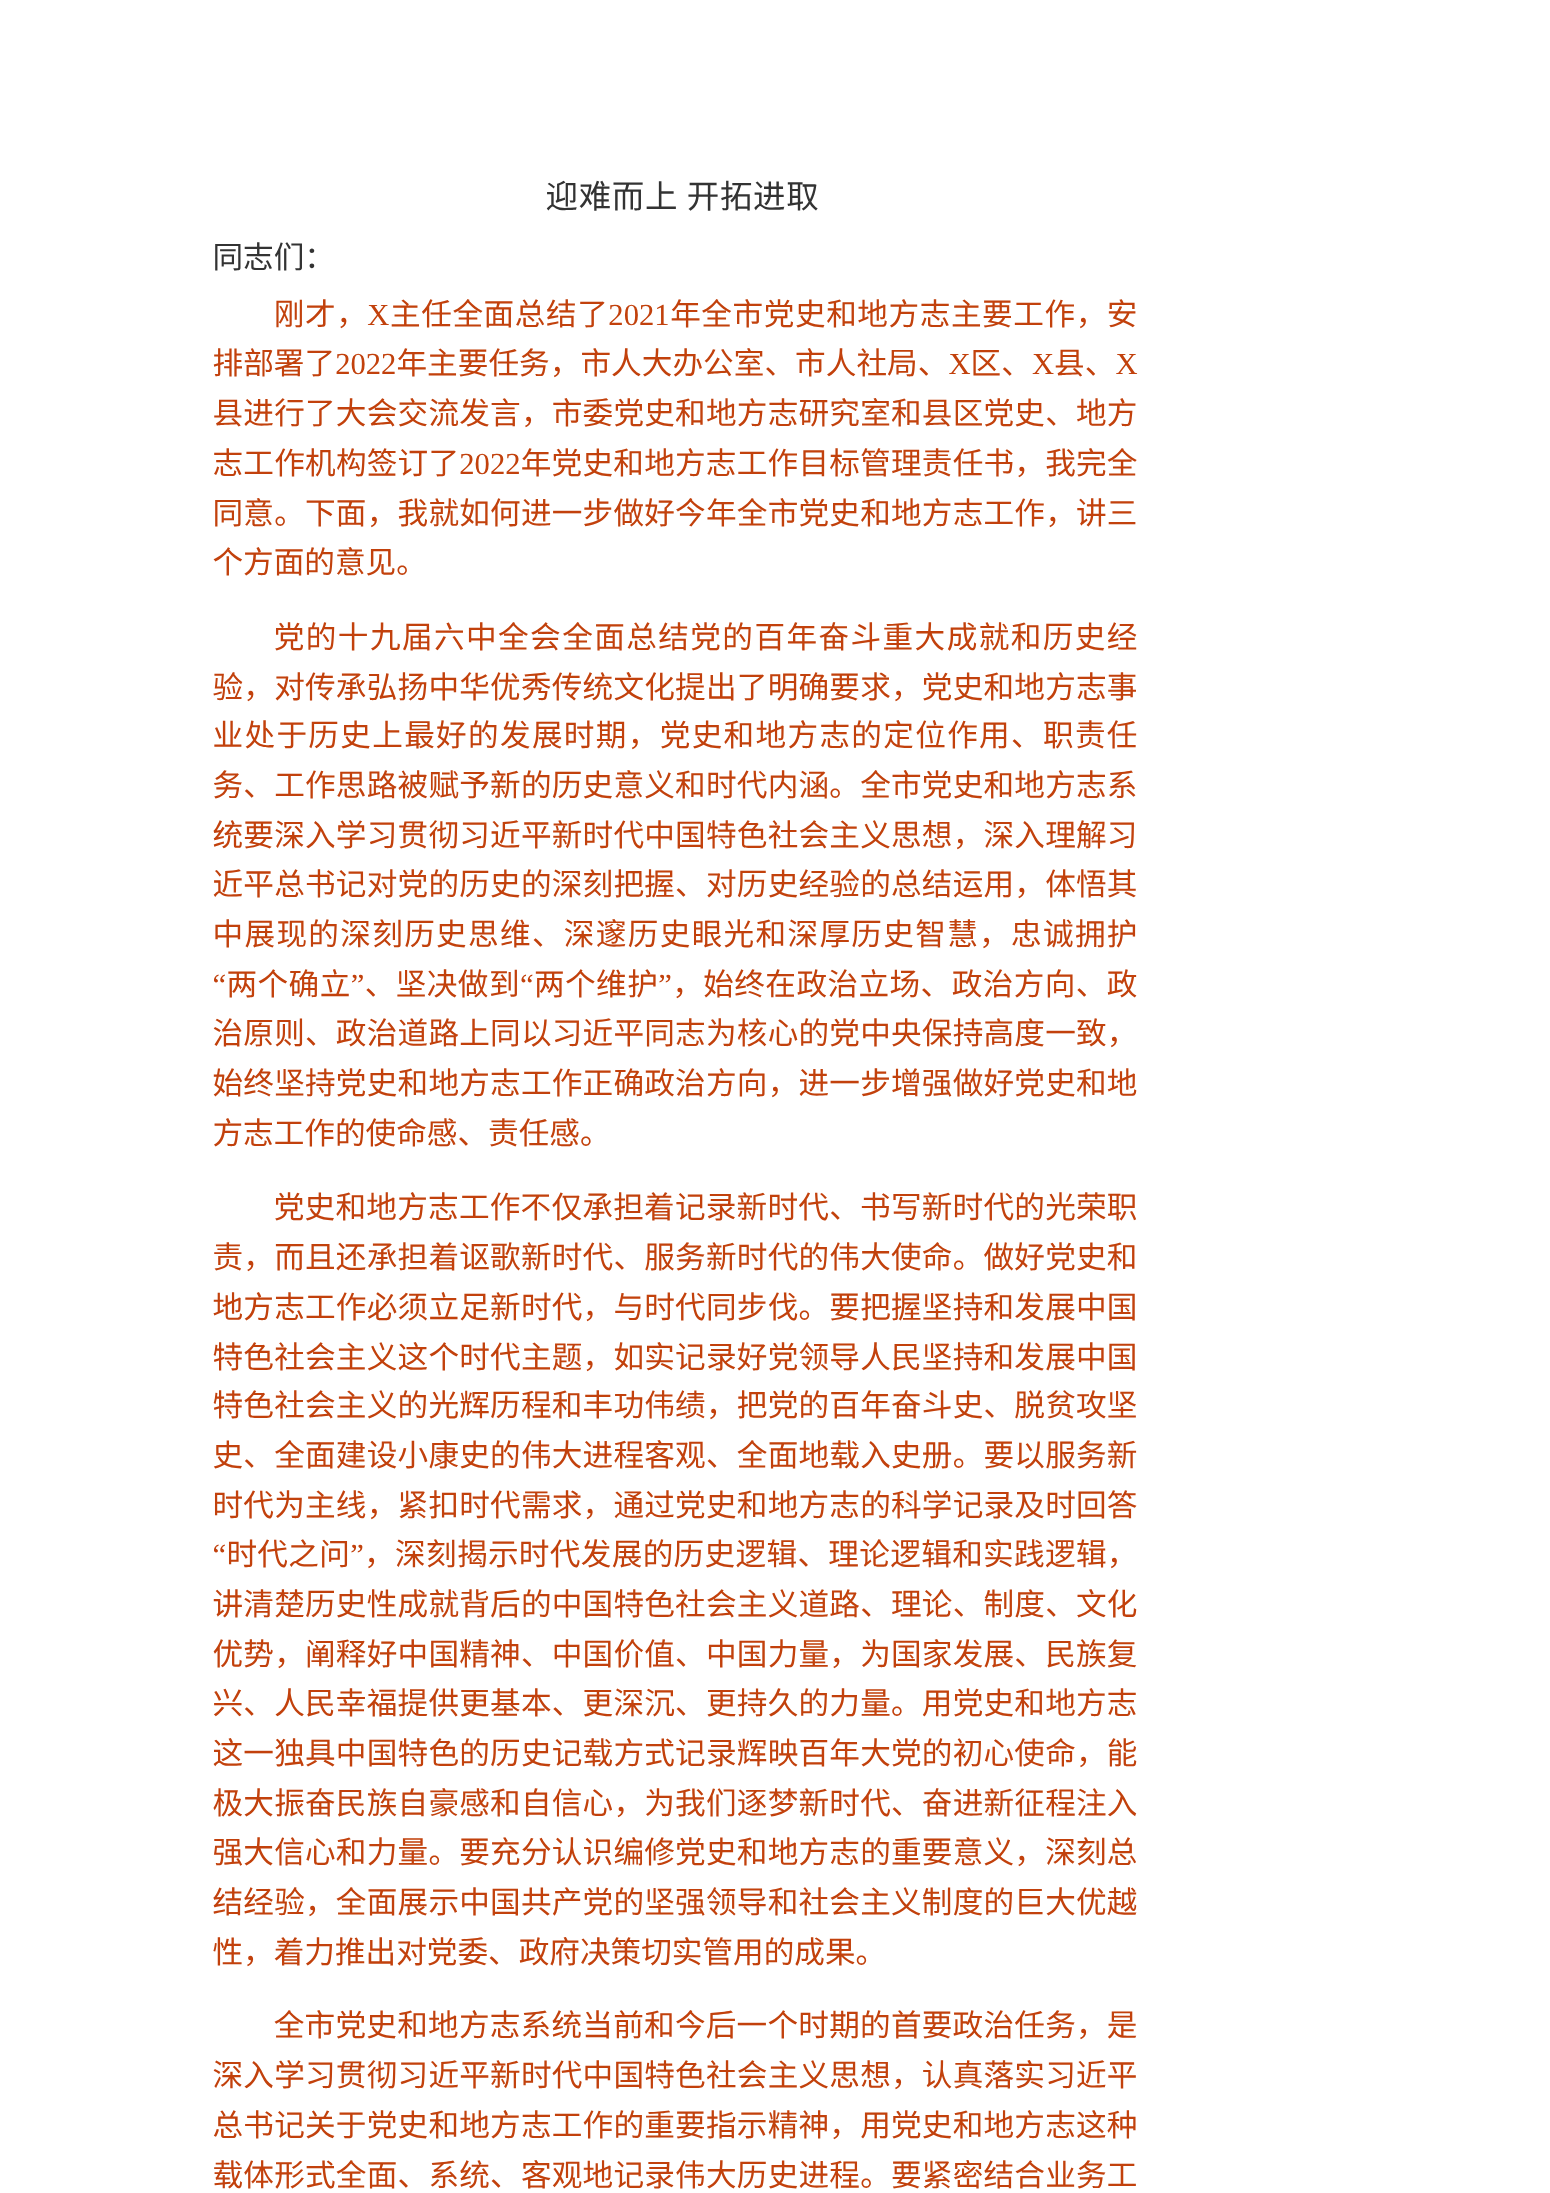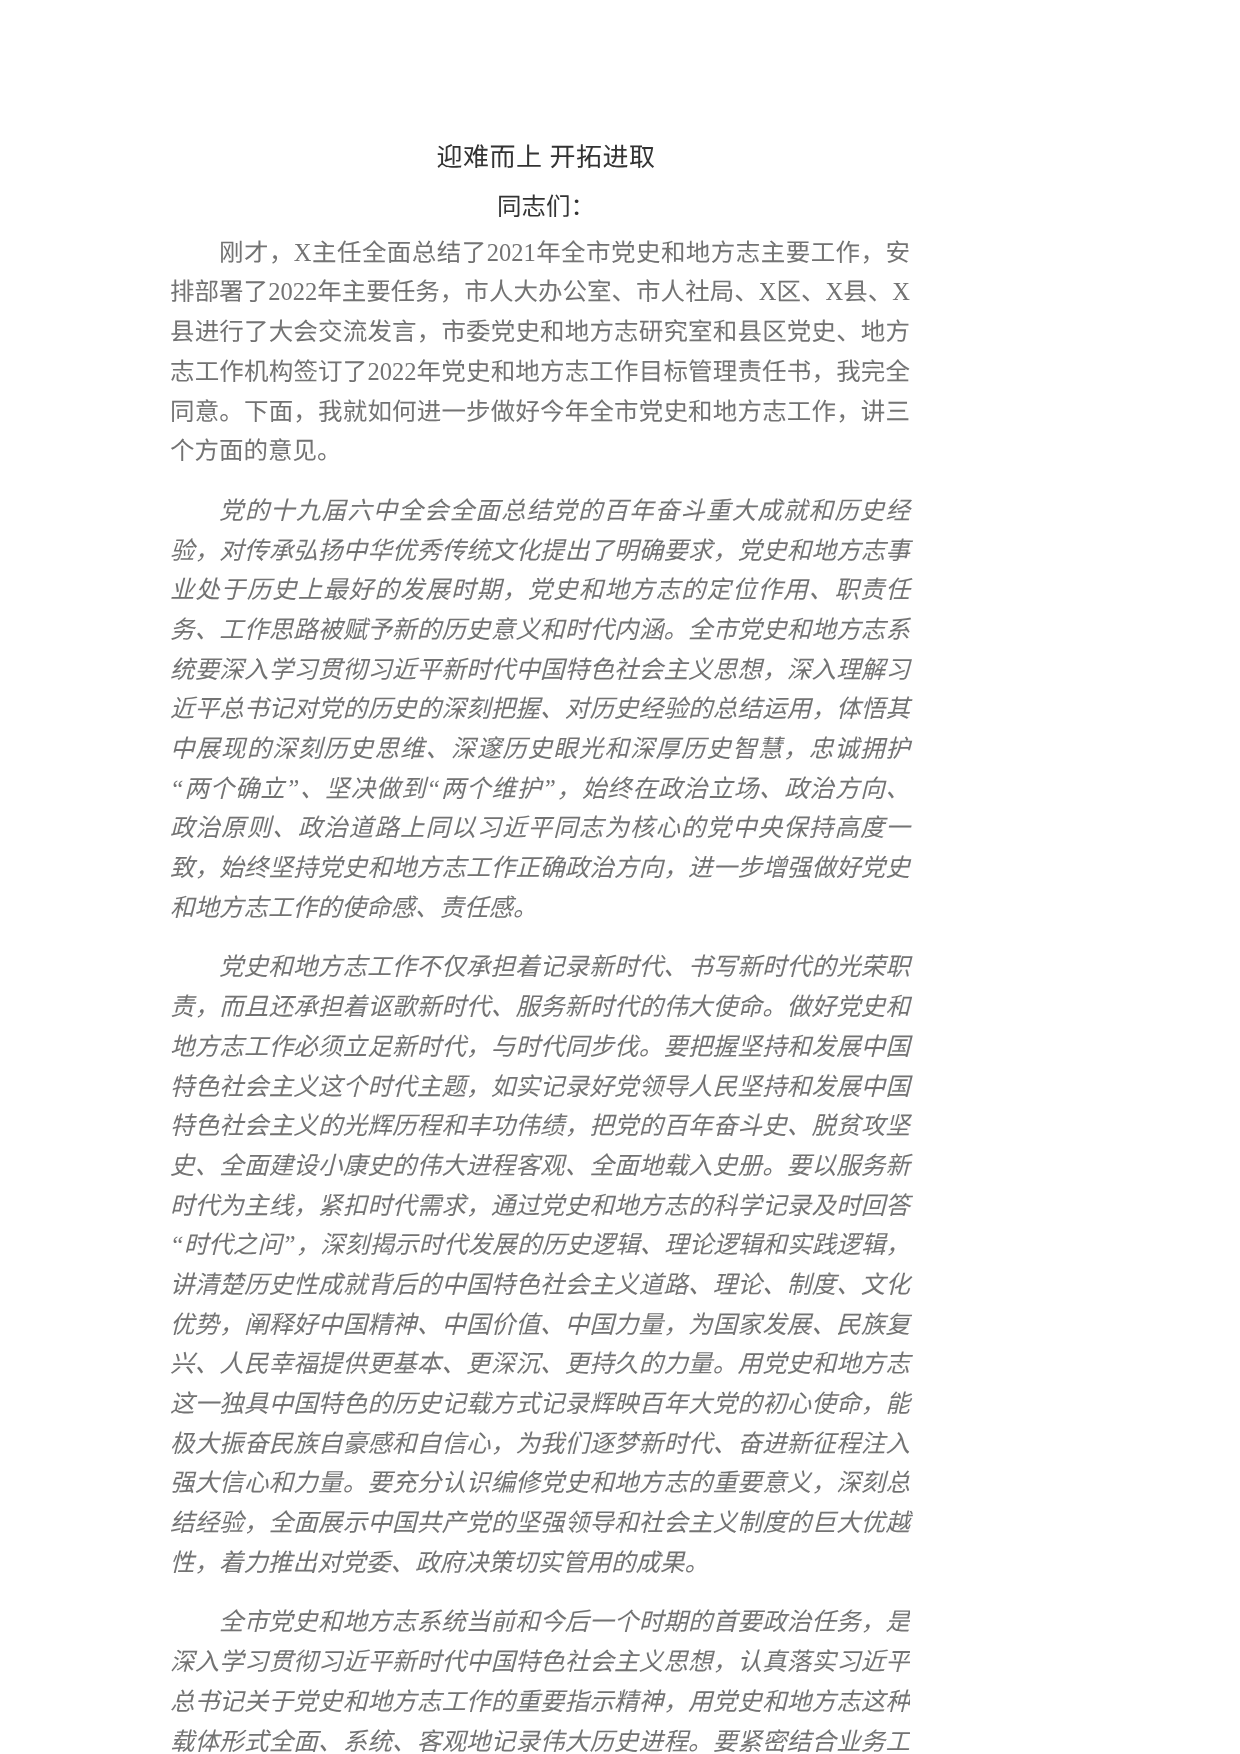--- a/index.html
+++ b/index.html
@@ -38,36 +38,35 @@
     line-height: 1.35;
     letter-spacing: 0.5px;
     margin: 22px 0 26px 0;
     font-weight: 400;
     color: #333333;
   }
   .salutation {
     font-size: 24.5px;
     line-height: 1.62;
     margin: 12px 0 6px 0;
-    text-align: center;
+    text-align: left;
     color: #333333;
   }
   p.body-para {
     font-size: 24.5px;
     line-height: 1.62;
     margin: 0 12px 2px 0;
     text-align: justify;
     text-justify: inter-ideograph;
     text-indent: 2em;
-    color: #737373;
+    color: #c2410c;
     word-break: break-all;
   }
   p.body-para.spaced {
     margin-top: 20px;
-    font-style: italic;
   }
   h2.section-heading {
     font-size: 24.5px;
     line-height: 1.62;
     font-weight: bold;
     text-indent: 2em;
     margin: 22px 0 6px 0;
     text-align: left;
     color: #1d1d1d;
     letter-spacing: 0.4px;

